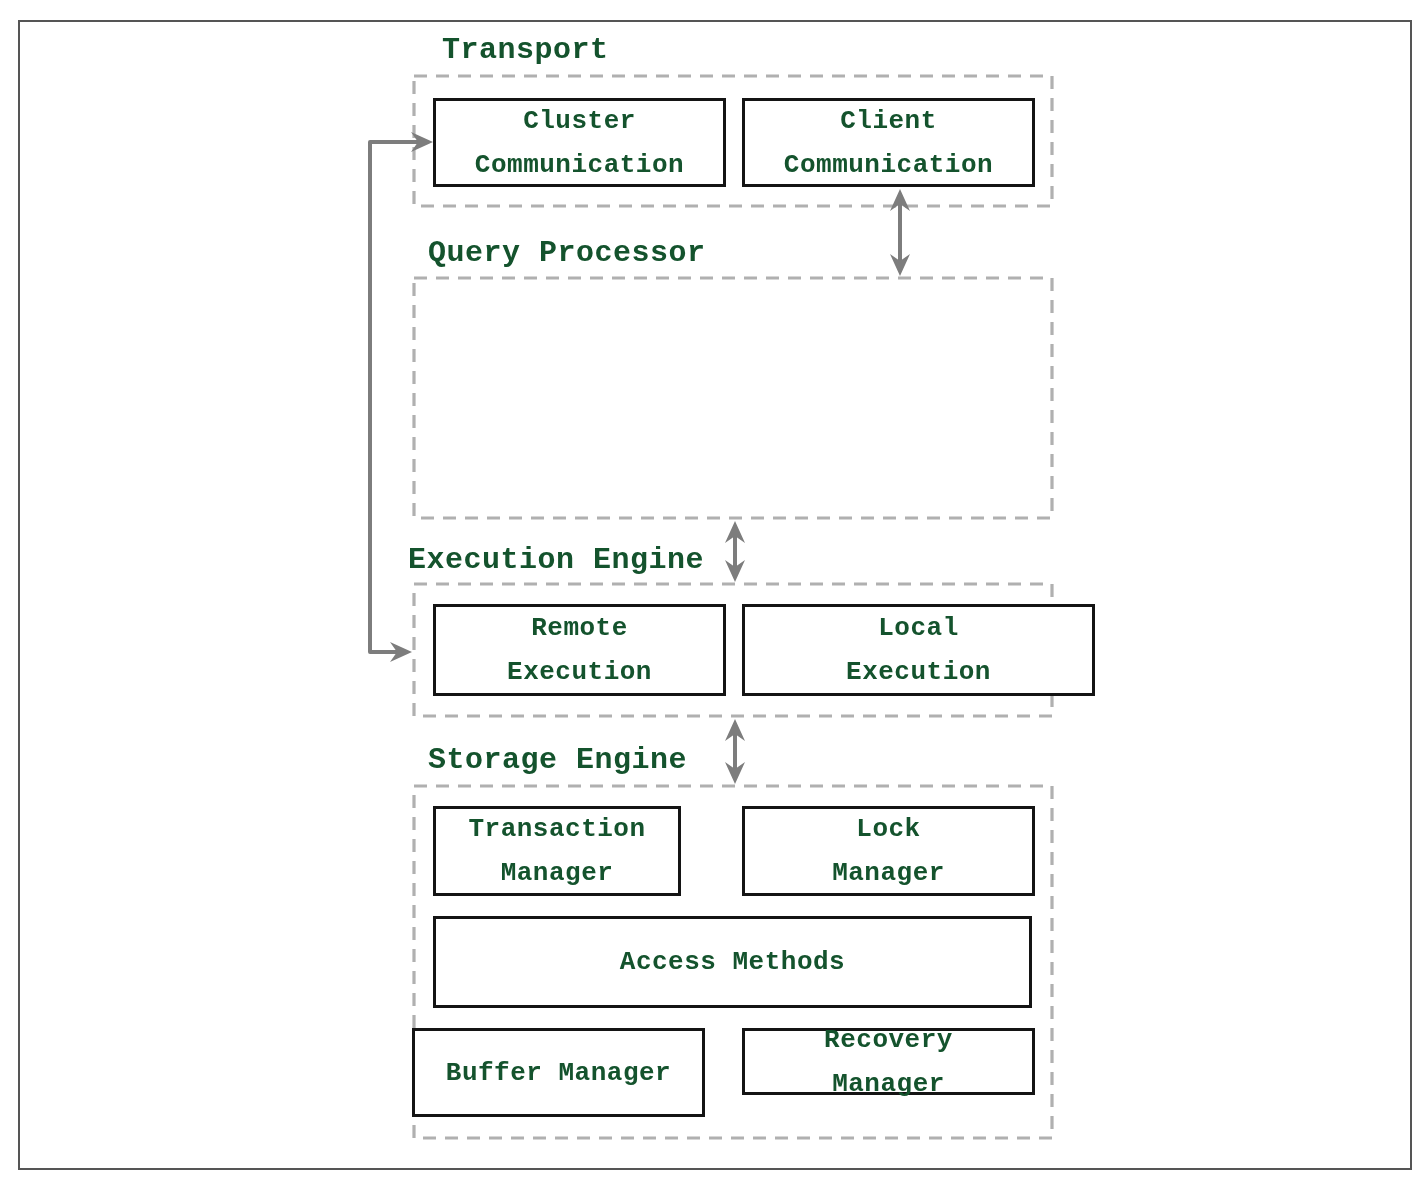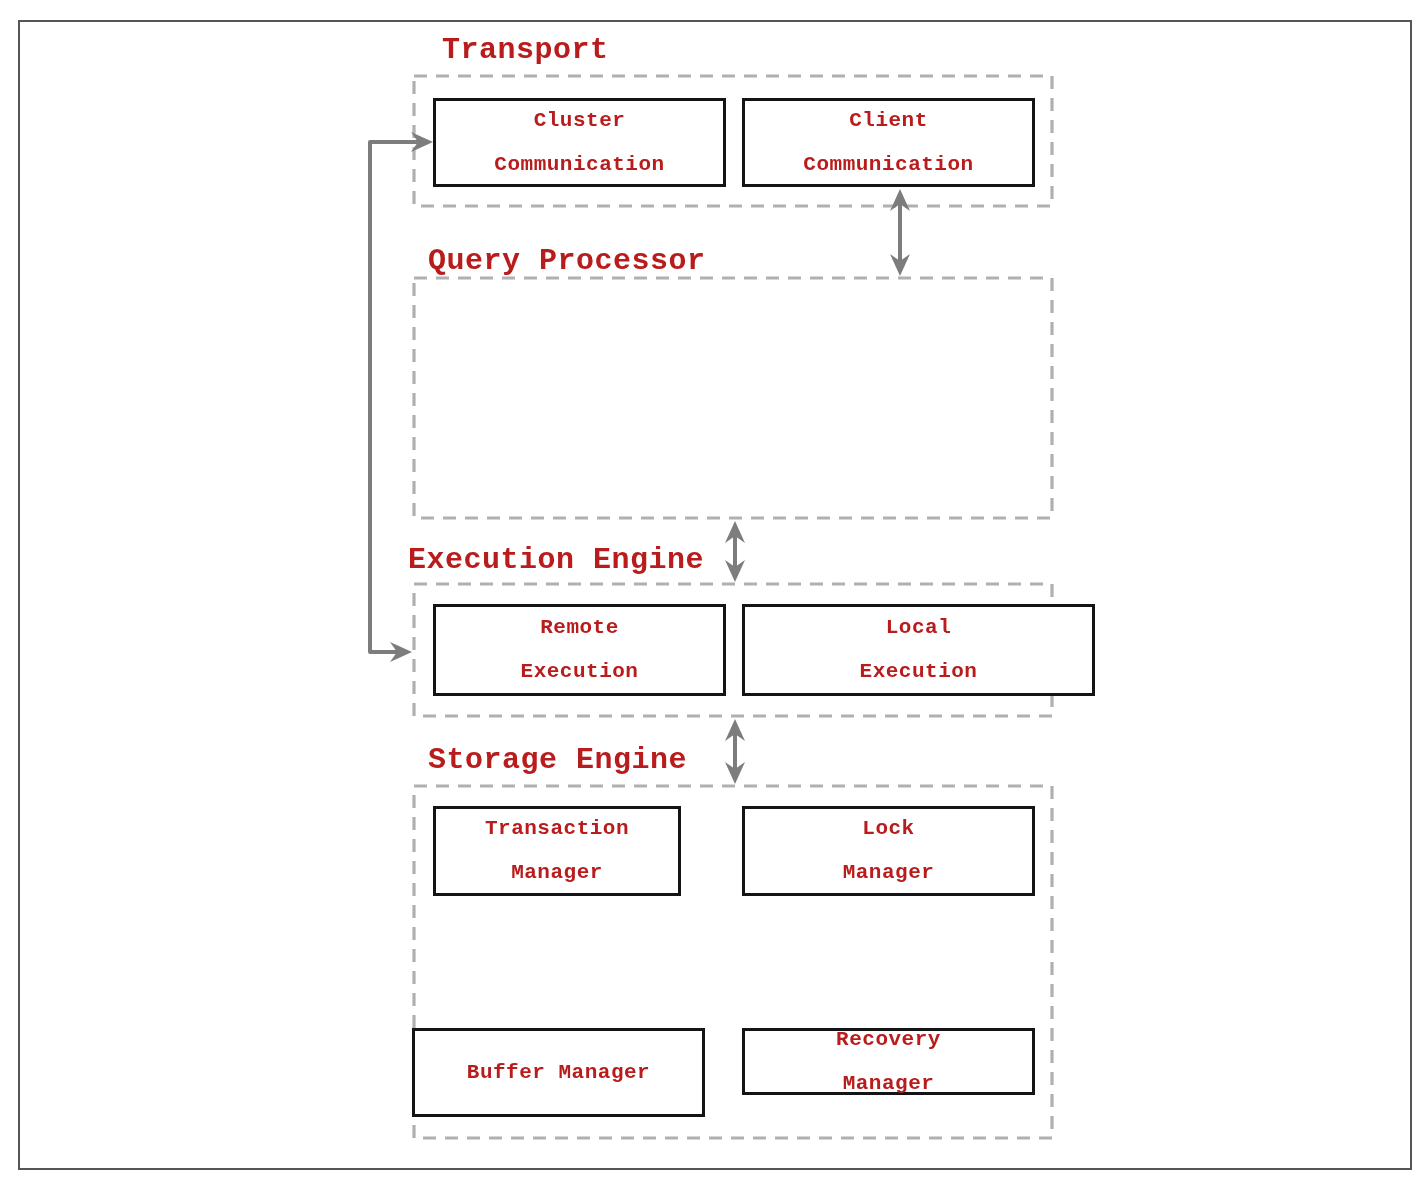--- a/index.html
+++ b/index.html
@@ -6,21 +6,21 @@
     margin: 0;
     padding: 0;
     background: #ffffff;
   }
   .canvas {
     position: relative;
     width: 1424px;
     height: 1182px;
     background: #ffffff;
     font-family: "Liberation Mono", "DejaVu Sans Mono", monospace;
-    color: #b91c1c;
+    color: #14532d;
     overflow: hidden;
   }
   .outer-frame {
     position: absolute;
     left: 18px;
     top: 20px;
     width: 1394px;
     height: 1150px;
     border: 2px solid #555555;
     box-sizing: border-box;
@@ -45,21 +45,21 @@
     position: absolute;
     border: 3.5px solid #141414;
     background: #ffffff;
     box-sizing: border-box;
     display: flex;
     align-items: center;
     justify-content: center;
     text-align: center;
   }
   .node-box .node-text {
-    font-size: 21px;
+    font-size: 26px;
     font-weight: bold;
     line-height: 44px;
     white-space: pre-line;
     letter-spacing: 0.5px;
   }
 </style>
 </head>
 <body>
 
 <div class="canvas">
@@ -92,21 +92,21 @@
     </g>
 
     <g stroke="#7d7d7d" fill="#7d7d7d">
       <line x1="735" y1="729" x2="735" y2="775" stroke-width="4"></line>
       <polygon points="735,719 725,741 735,734 745,741" stroke="none"></polygon>
       <polygon points="735,784 725,762 735,769 745,762" stroke="none"></polygon>
     </g>
   </svg>
 
   <div class="layer-label" style="left:442px; top:31px">Transport</div>
-  <div class="layer-label" style="left:428px; top:242px">Query Processor</div>
+  <div class="layer-label" style="left:428px; top:234px">Query Processor</div>
   <div class="layer-label" style="left:408px; top:541px">Execution Engine</div>
   <div class="layer-label" style="left:428px; top:741px">Storage Engine</div>
 
   <div class="node-box" style="left:433px; top:98px; width:293px; height:89px">
     <span class="node-text">Cluster
 Communication</span>
   </div>
   <div class="node-box" style="left:742px; top:98px; width:293px; height:89px">
     <span class="node-text">Client
 Communication</span>
@@ -123,20 +123,23 @@
   </div>
 
   <div class="node-box" style="left:433px; top:806px; width:248px; height:90px">
     <span class="node-text">Transaction
 Manager</span>
   </div>
   <div class="node-box" style="left:742px; top:806px; width:293px; height:90px">
     <span class="node-text">Lock
 Manager</span>
   </div>
+  <div class="node-box" style="left:433px; top:916px; width:599px; height:92px">
+    <span class="node-text">Access Methods</span>
+  </div>
   <div class="node-box" style="left:412px; top:1028px; width:293px; height:89px">
     <span class="node-text">Buffer Manager</span>
   </div>
   <div class="node-box" style="left:742px; top:1028px; width:293px; height:67px">
     <span class="node-text">Recovery
 Manager</span>
   </div>
 
 </div>
 

